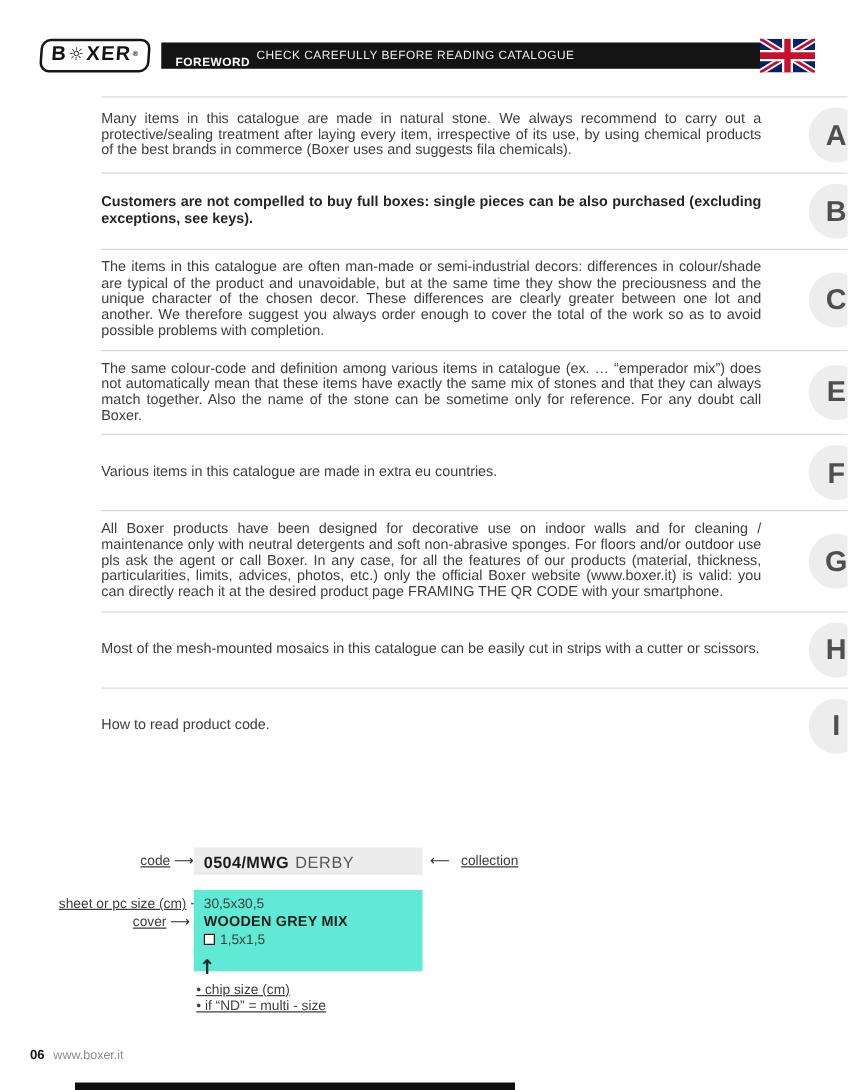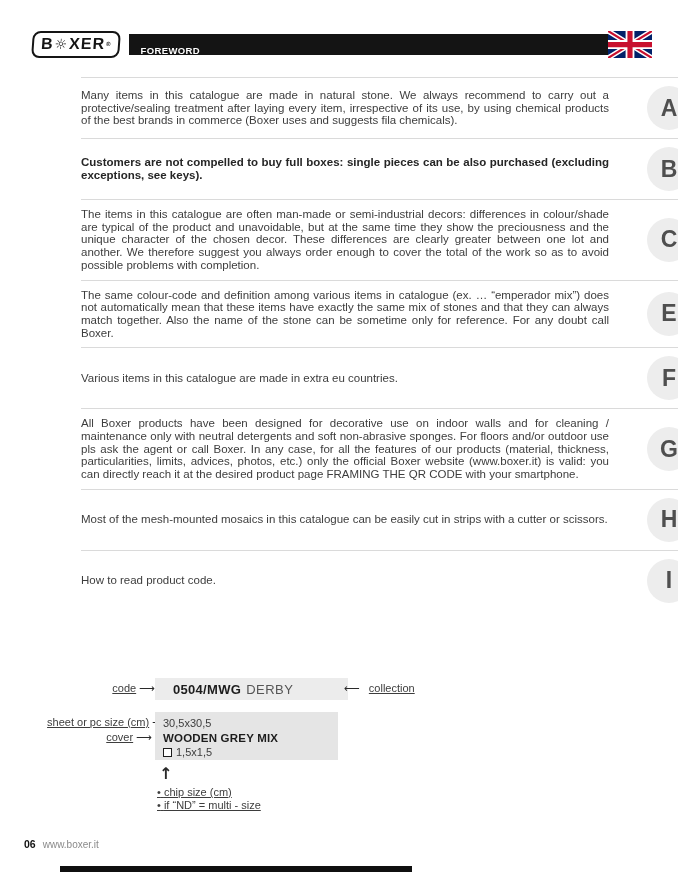--- a/index.html
+++ b/index.html
@@ -35,28 +35,28 @@
     display:flex;align-items:center;justify-content:center;font-size:23px;font-weight:bold;color:#4f4f4f;
   }
 
   
   .diagram{position:absolute;left:0;top:0;width:678px;height:0;font-size:11px;color:#3d3d3d;}
   .diagram .lbl{text-decoration:underline;}
   .arrow{font-family:"DejaVu Sans",sans-serif;color:#2a2a2a;}
   .code-line{position:absolute;left:35px;top:682px;width:120px;text-align:right;white-space:nowrap;}
   .code-box{
     position:absolute;left:155px;top:678px;width:175px;height:22px;background:#ececec;
-    display:flex;align-items:center;padding-left:18px;font-size:13px;
+    display:flex;align-items:center;padding-left:8px;font-size:13px;
   }
   .code-box .cb{font-weight:bold;color:#1c1c1c;margin-right:5px;letter-spacing:0.3px;}
   .code-box .cn{color:#555;letter-spacing:0.5px;}
   .collection-line{position:absolute;left:344px;top:682px;white-space:nowrap;}
   .spec-box{
-    position:absolute;left:155px;top:712px;width:175px;height:44px;background:#e5e5e5;
-    padding:4px 0 0 8px;line-height:14.5px;
+    position:absolute;left:155px;top:712px;width:175px;height:44px;background:#5eead4;
+    padding:4px 0 17px 8px;line-height:14.5px;
   }
   .spec-box .color-val{font-weight:bold;color:#1c1c1c;font-size:11.5px;letter-spacing:0.2px;}
   .sq{
     display:inline-block;width:7px;height:7px;border:1.6px solid #1c1c1c;background:#fff;
     margin-right:4px;vertical-align:-1px;
   }
   .sheet-line{position:absolute;left:16px;top:716px;width:152px;text-align:right;white-space:nowrap;}
   .color-line{position:absolute;left:0px;top:731px;width:152px;text-align:right;white-space:nowrap;}
   .up-arrow{position:absolute;left:159px;top:764px;font-size:16px;font-weight:bold;color:#2a2a2a;font-family:"DejaVu Sans",sans-serif;}
   .chip-note{position:absolute;left:157px;top:786px;text-decoration:underline;white-space:nowrap;}
@@ -74,20 +74,21 @@
 
   <div class="header">
     <div class="logo">
       <span>B</span>
       <span class="gear">☼</span>
       <span>XER</span>
       <sup>®</sup>
     </div>
     <div class="head-bar">
       <span class="fw">FOREWORD</span>
+      <span>CHECK CAREFULLY BEFORE READING CATALOGUE</span>
     </div>
     <svg class="flag" viewBox="0 0 60 36" preserveAspectRatio="none">
       <rect width="60" height="36" fill="#012169"></rect>
       <path d="M0,0 L60,36 M60,0 L0,36" stroke="#ffffff" stroke-width="7"></path>
       <path d="M0,0 L60,36 M60,0 L0,36" stroke="#C8102E" stroke-width="3"></path>
       <path d="M30,0 V36 M0,18 H60" stroke="#ffffff" stroke-width="12"></path>
       <path d="M30,0 V36 M0,18 H60" stroke="#C8102E" stroke-width="7"></path>
     </svg>
   </div>
 

